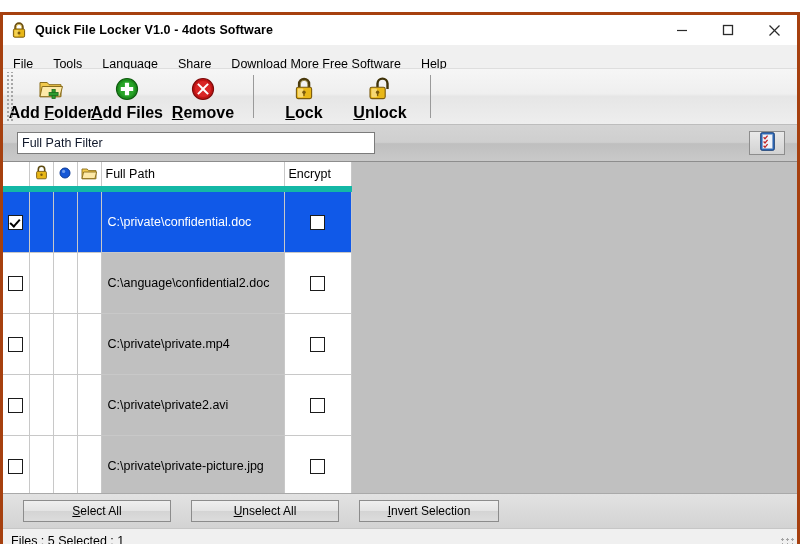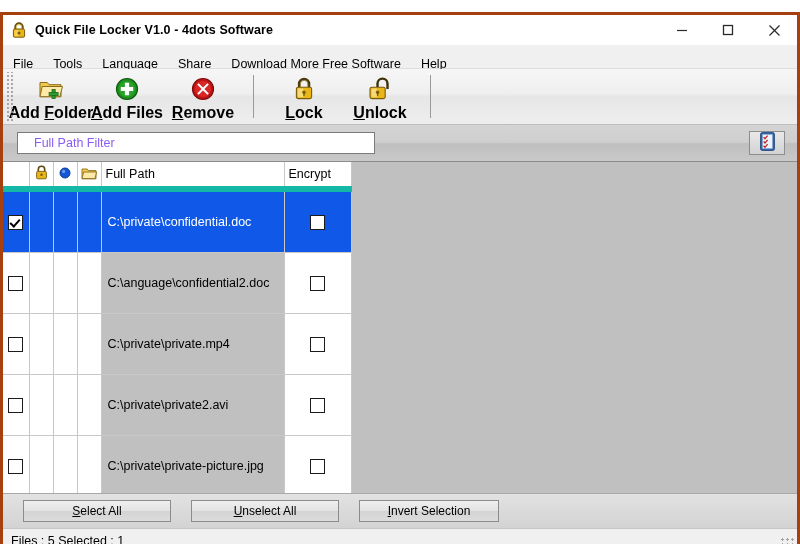--- a/index.html
+++ b/index.html
@@ -147,22 +147,22 @@
   }
   #filter-input {
     margin-left: 14px;
     width: 358px;
     height: 22px;
     box-sizing: border-box;
     background: #ffffff;
     border: 1px solid #7b7b7b;
     font-family: "Liberation Sans", sans-serif;
     font-size: 12.5px;
-    color: #8b5cf6;
-    padding: 0 16px;
+    color: #0f172a;
+    padding: 0 4px;
     line-height: 20px;
     outline: none;
   }
   #filter-action {
     position: absolute;
     right: 12px;
     width: 36px; height: 24px;
     box-sizing: border-box;
     background: linear-gradient(to bottom,#e9e9e9,#d2d2d2);
     border: 1px solid #8d8d8d;

